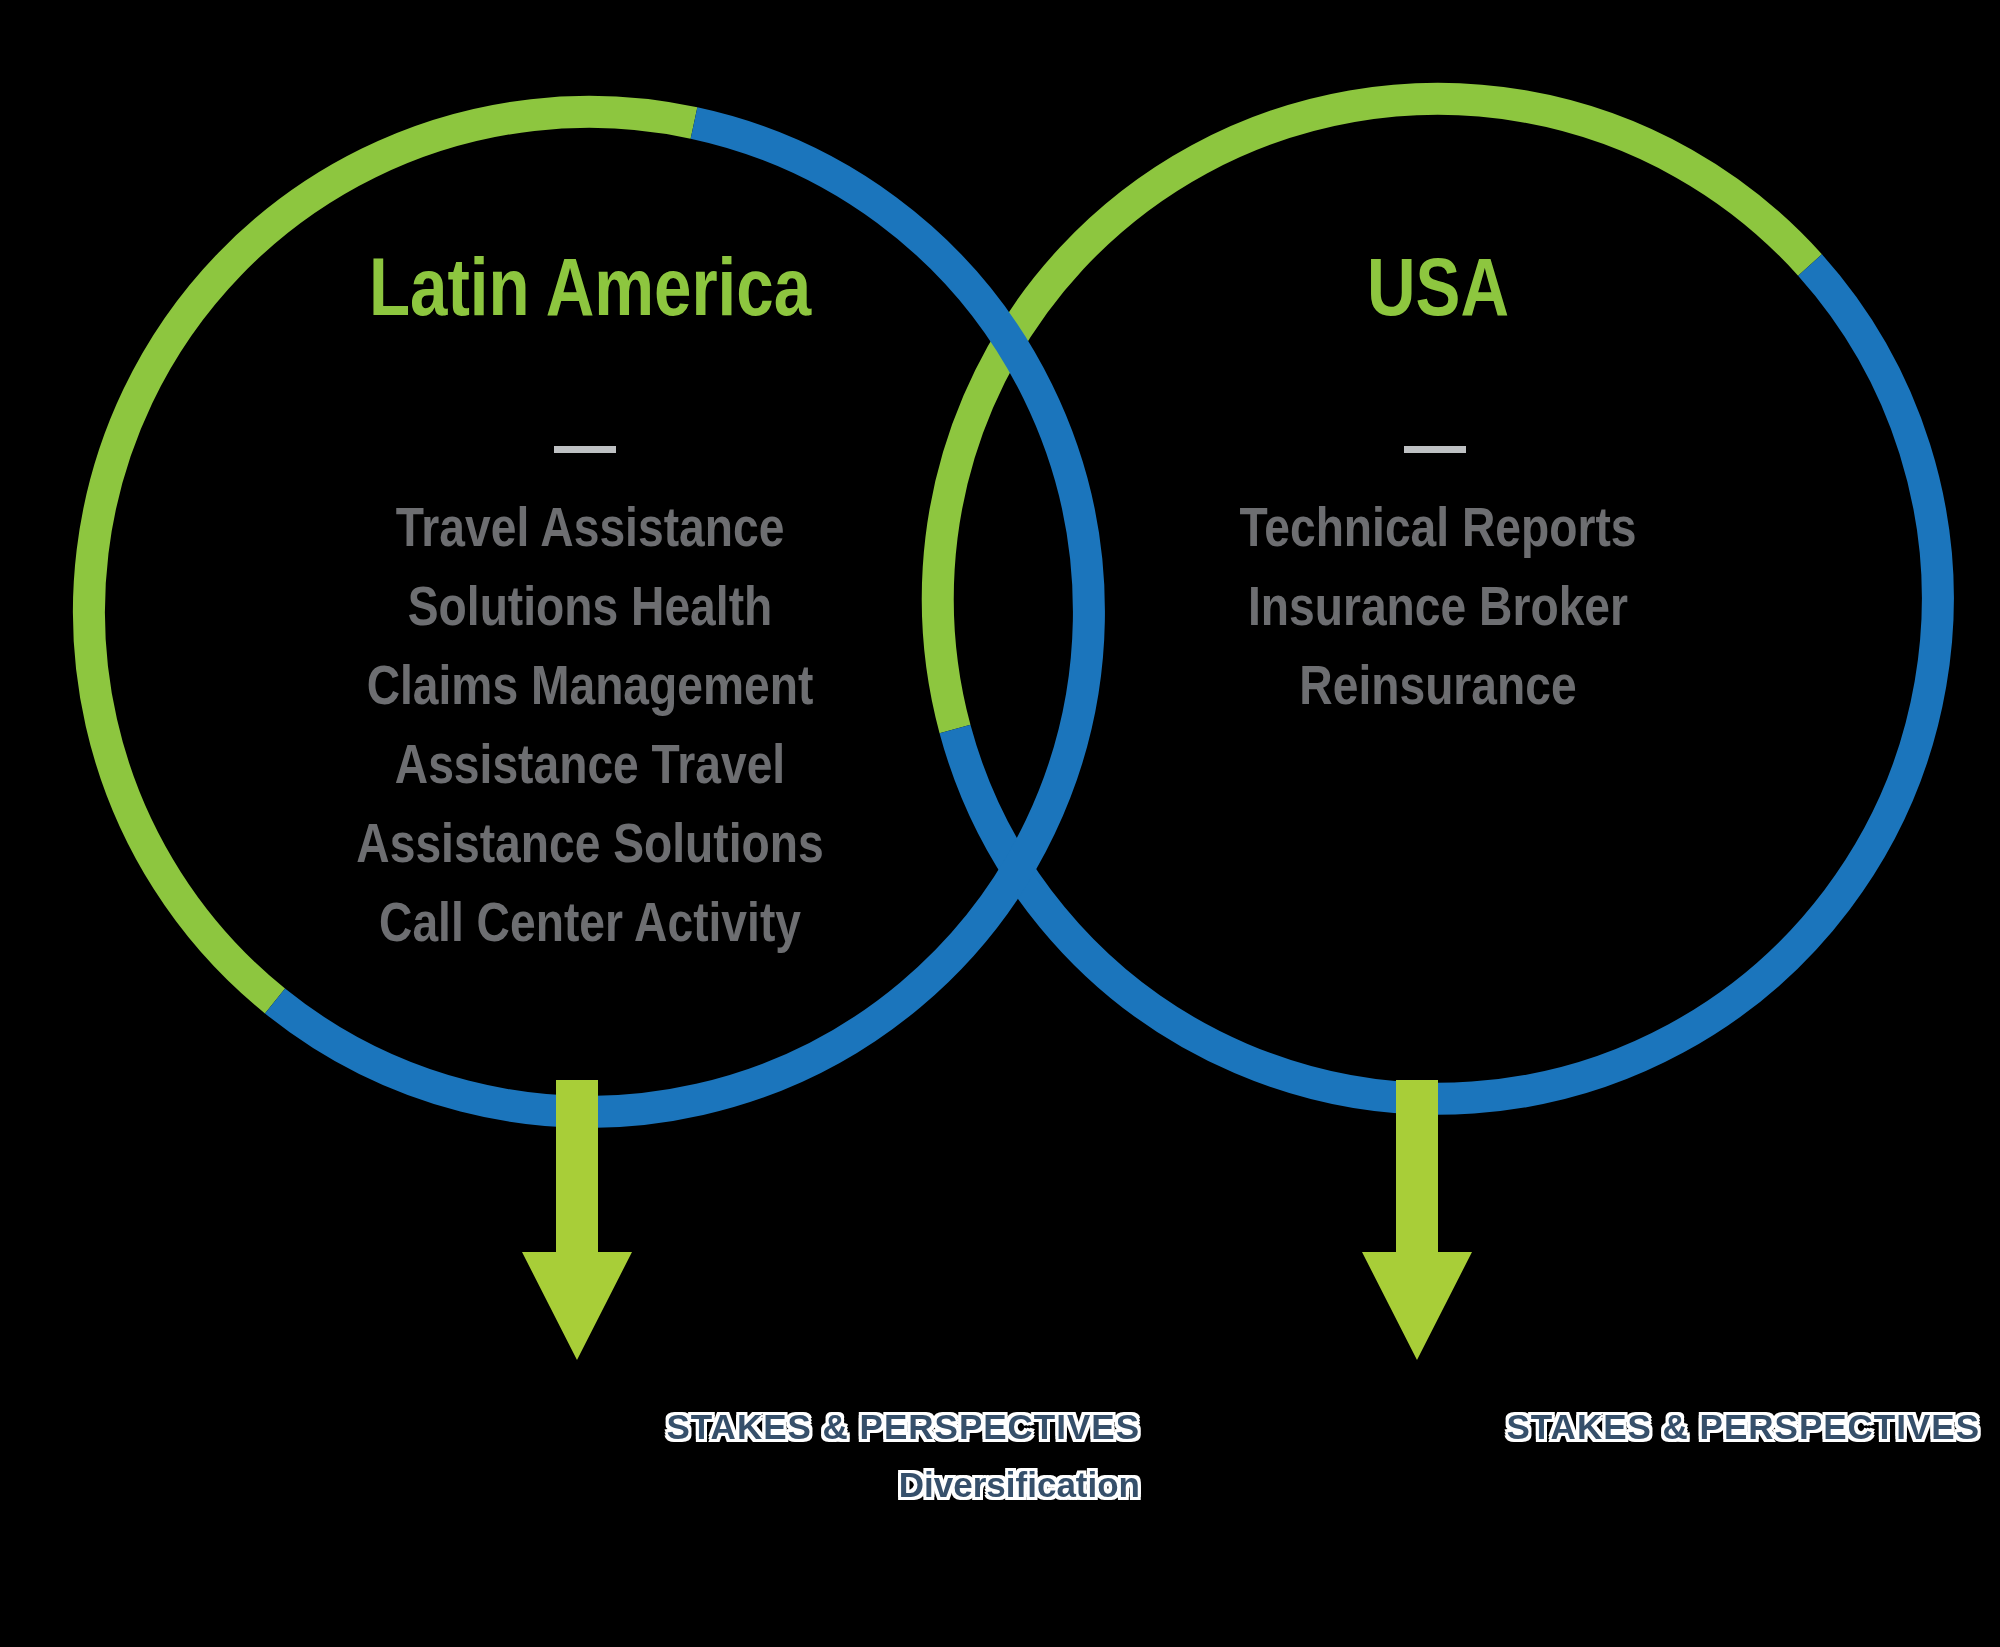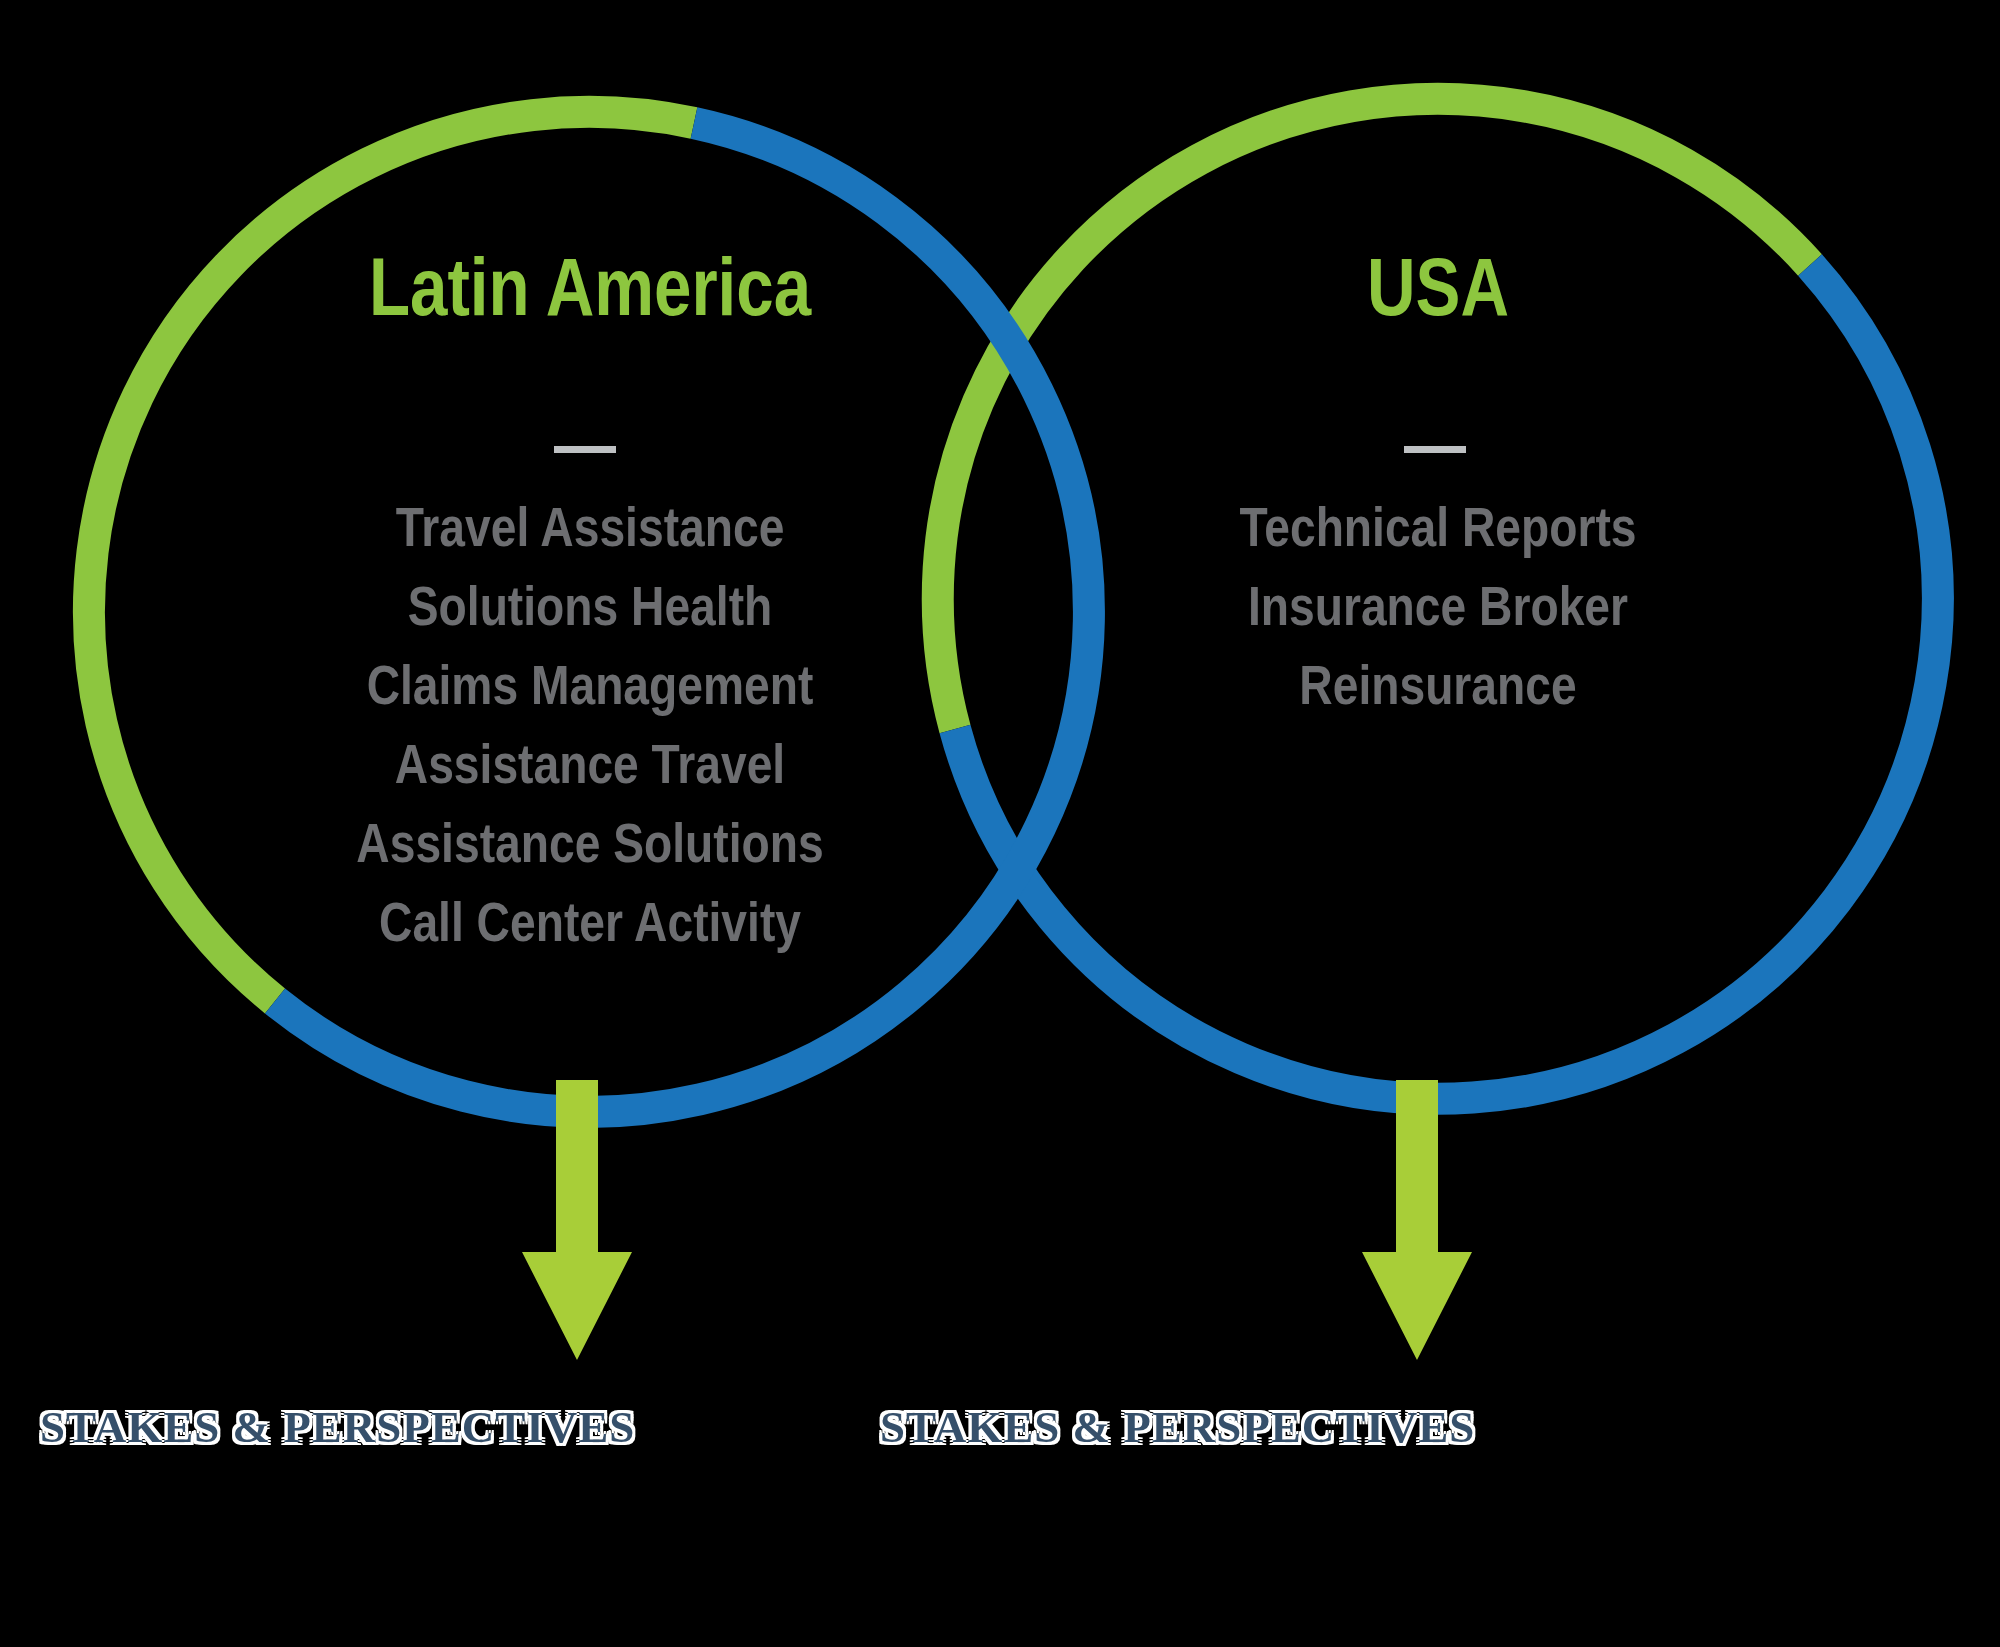--- a/index.html
+++ b/index.html
@@ -62,31 +62,30 @@
     color:var(--gray-text);
     transform:scaleX(0.84);
     transform-origin:center center;
   }
   .list-left{left:90px;top:488px;}
   .list-right{left:938px;top:488px;}
   .circle-list div{white-space:nowrap;}
   .outcome{
     position:absolute;
     width:1100px;
-    text-align:left;
+    text-align:right;
     font-weight:bold;
     color:var(--dark-text);
-    font-size:45px;
+    font-size:35px;
     line-height:58px;
     text-shadow:
       -3px -3px 0 #ffffff, 3px -3px 0 #ffffff,
       -3px 3px 0 #ffffff, 3px 3px 0 #ffffff,
       -3px 0 0 #ffffff, 3px 0 0 #ffffff,
       0 -3px 0 #ffffff, 0 3px 0 #ffffff;
-    font-family: Liberation Serif, serif;
   }
   .outcome-left{left:40px;top:1398px;}
   .outcome-right{left:880px;top:1398px;}
   .outcome .heading{letter-spacing:1px;}
 </style>
 </head>
 <body>
 
 <div class="stage">
 
@@ -120,19 +119,20 @@
   <div class="divider divider-right"></div>
 
   <div class="circle-list list-right">
     <div>Technical Reports</div>
     <div>Insurance Broker</div>
     <div>Reinsurance</div>
   </div>
 
   <div class="outcome outcome-left">
     <div class="heading">STAKES &amp; PERSPECTIVES</div>
+    <div>Diversification</div>
   </div>
 
   <div class="outcome outcome-right">
     <div class="heading">STAKES &amp; PERSPECTIVES</div>
   </div>
 
 </div>
 
 </body></html>

